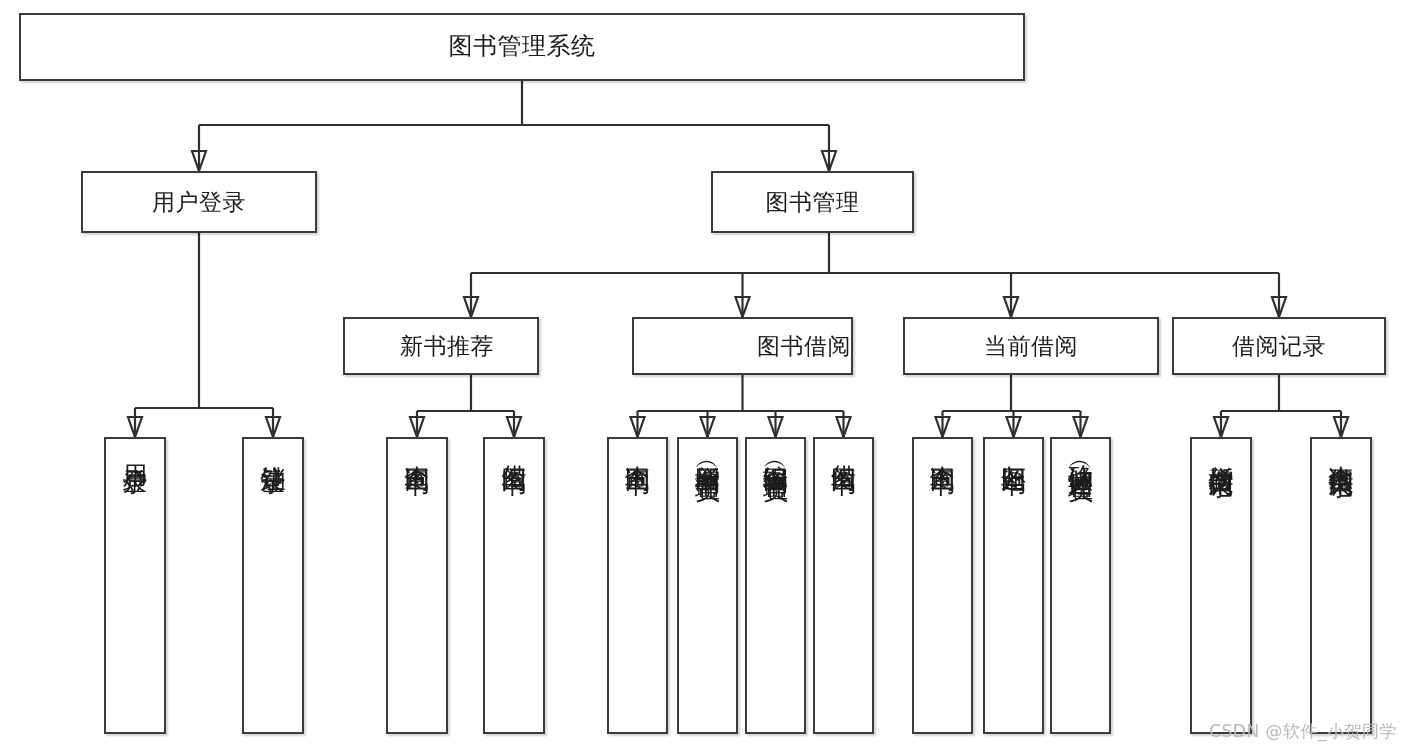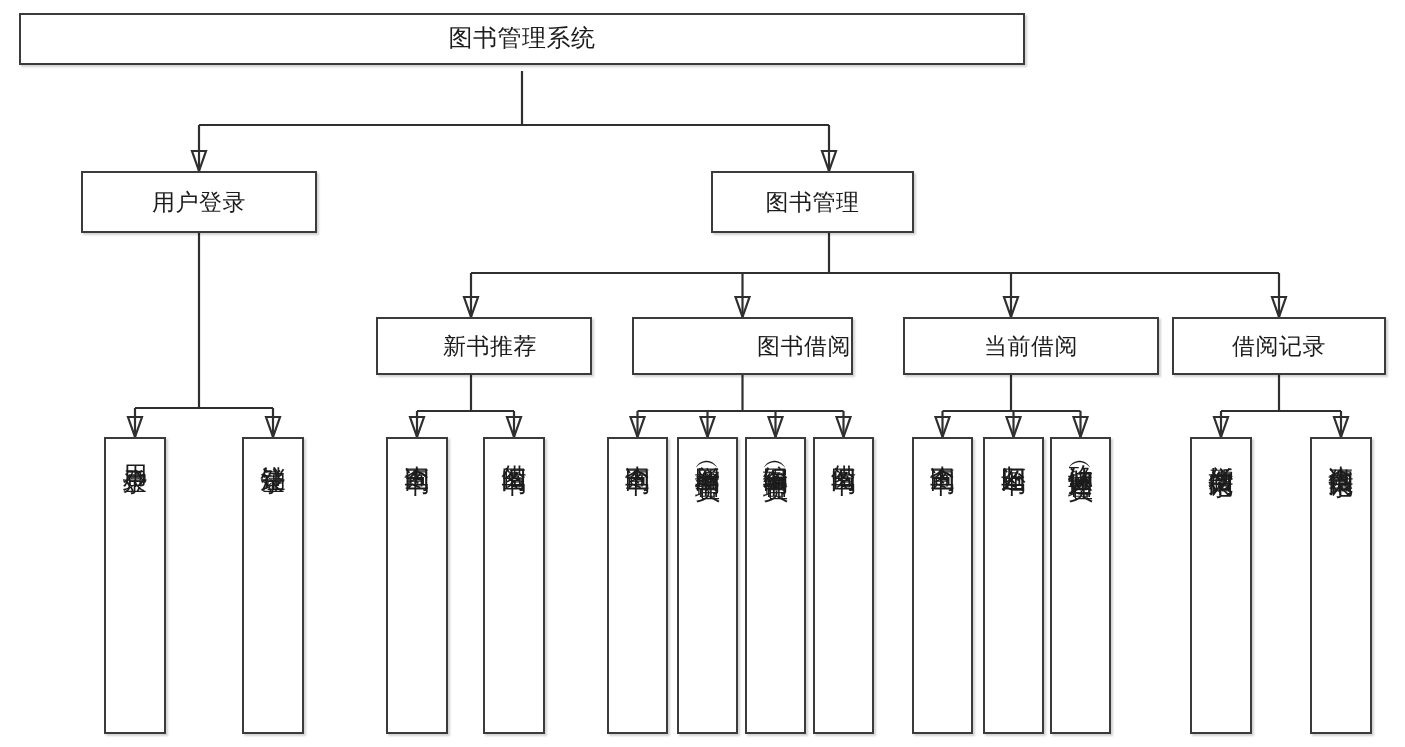--- a/index.html
+++ b/index.html
@@ -131,30 +131,30 @@
       <path d="M 1073.5 417 L 1087.5 417 L 1080.5 437 Z" fill="#2f2f2f" stroke="none"></path>
       <line x1="1279" y1="375" x2="1279" y2="411"></line>
       <line x1="1221" y1="411" x2="1341" y2="411"></line>
       <line x1="1221" y1="411" x2="1221" y2="437"></line>
       <path d="M 1214 417 L 1228 417 L 1221 437 Z" fill="#2f2f2f" stroke="none"></path>
       <line x1="1341" y1="411" x2="1341" y2="437"></line>
       <path d="M 1334 417 L 1348 417 L 1341 437 Z" fill="#2f2f2f" stroke="none"></path>
     </svg>
 
   <div id="nodes">
-      <div class="node h root" style="left: 19px; top: 13px; width: 1006px; height: 52px;">
+      <div class="node h root" style="left: 19px; top: 13px; width: 1006px; height: 68px;">
         <span class="lbl">图书管理系统</span>
       </div>
       <div class="node h" style="left: 81px; top: 171px; width: 236px; height: 62px;">
         <span class="lbl">用户登录</span>
       </div>
       <div class="node h" style="left: 711px; top: 171px; width: 203px; height: 62px;">
         <span class="lbl">图书管理</span>
       </div>
-      <div class="node h" style="left: 376px; top: 317px; width: 216px; height: 58px; padding-left: 12px;">
+      <div class="node h" style="left: 343px; top: 317px; width: 196px; height: 58px; padding-left: 12px;">
         <span class="lbl">新书推荐</span>
       </div>
       <div class="node h" style="left: 632px; top: 317px; width: 221px; height: 58px; justify-content: flex-end;">
         <span class="lbl">图书借阅</span>
       </div>
       <div class="node h" style="left: 903px; top: 317px; width: 256px; height: 58px;">
         <span class="lbl">当前借阅</span>
       </div>
       <div class="node h" style="left: 1172px; top: 317px; width: 214px; height: 58px; justify-content: center;">
         <span class="lbl">借阅记录</span>
@@ -193,13 +193,14 @@
         <span class="lbl">确认归还（管理员）</span>
       </div>
       <div class="node v" style="left: 1190px; top: 437px; width: 62px; height: 297px;">
         <span class="lbl">新增借阅记录</span>
       </div>
       <div class="node v" style="left: 1310px; top: 437px; width: 62px; height: 297px;">
         <span class="lbl">查询借阅记录</span>
       </div>
     </div>
 
+  <div class="watermark">CSDN @软件_小贺同学</div>
 </div>
 
 </body></html>

